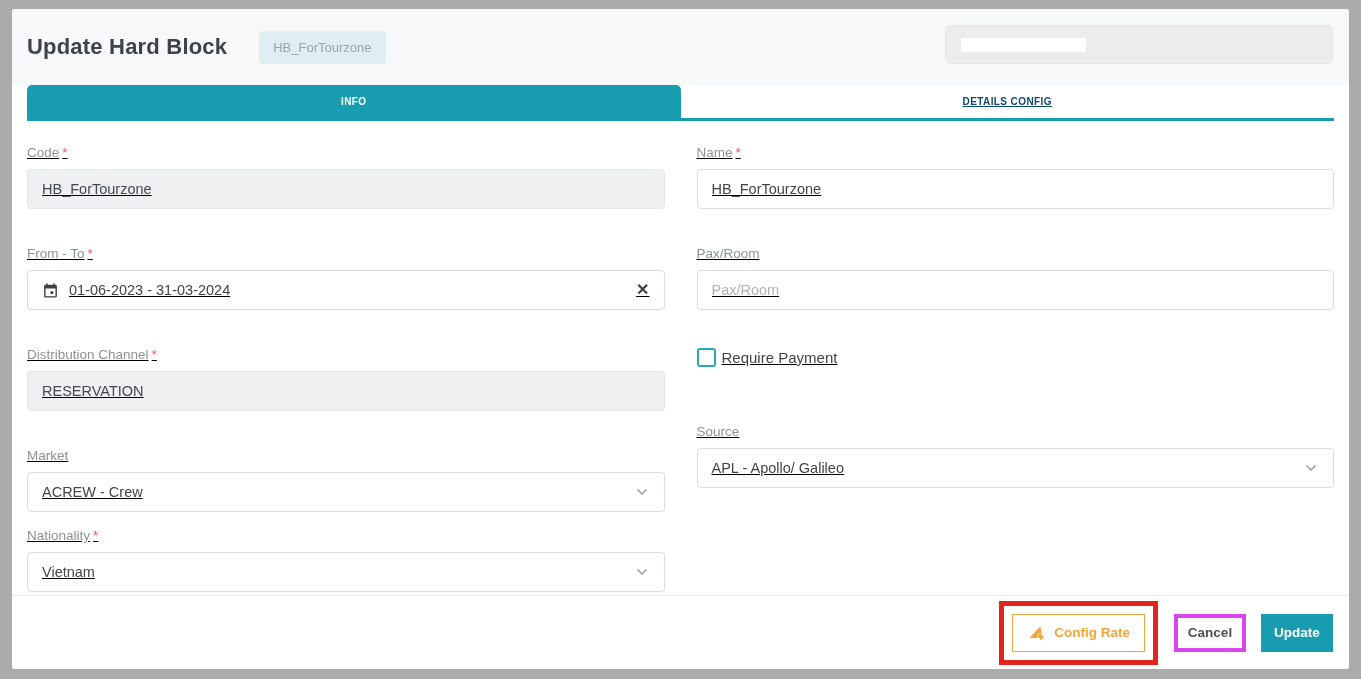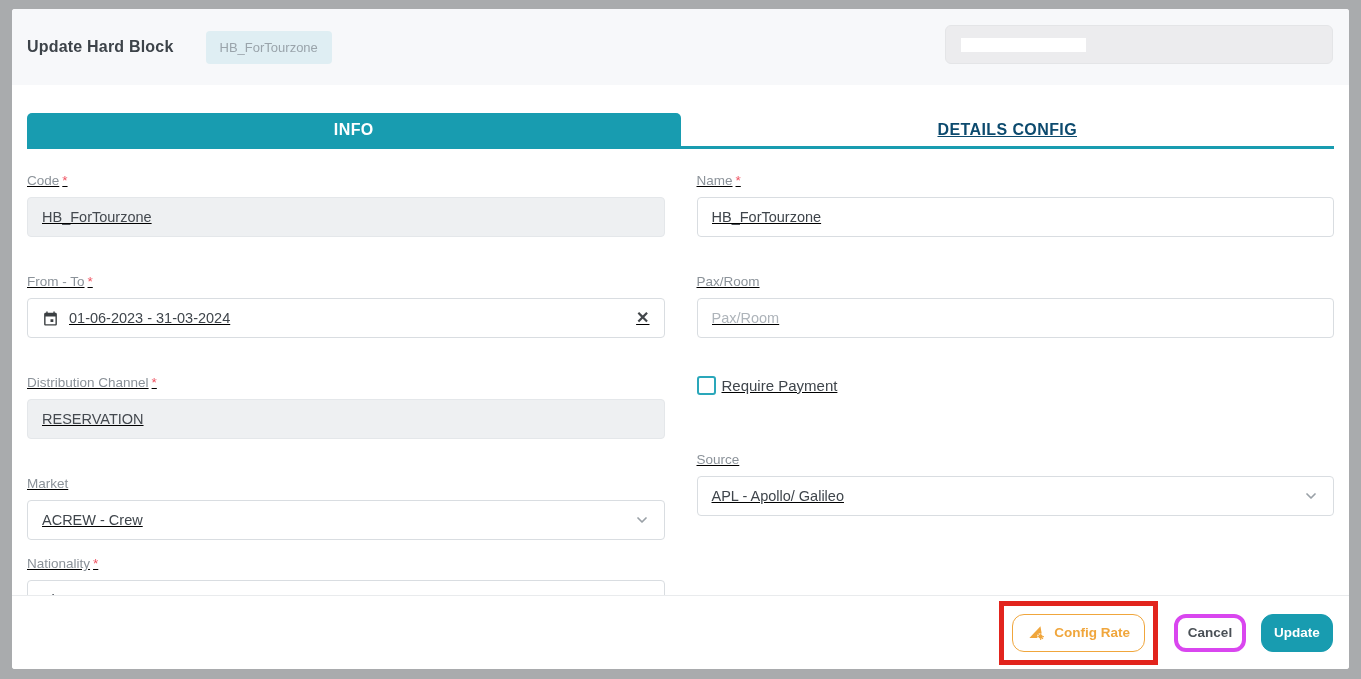--- a/index.html
+++ b/index.html
@@ -21,21 +21,21 @@
   
   .header {
     height: 76px;
     background: #f7f8fa;
     display: flex;
     align-items: center;
     padding: 0 15px;
     position: relative;
   }
   .title {
-    font-size: 16px;
+    font-size: 22px;
     font-weight: bold;
     color: #3d4349;
     letter-spacing: 0.2px;
   }
   .badge {
     margin-left: 32px;
     background: #dfeef3;
     color: #9aa4ab;
     font-size: 13px;
     padding: 9px 14px;
@@ -60,25 +60,24 @@
     display: flex;
     margin: 0 15px;
     border-bottom: 3px solid #189cb0;
   }
   .tab {
     flex: 1;
     height: 33px;
     display: flex;
     align-items: center;
     justify-content: center;
-    font-size: 16px;
+    font-size: 10px;
     font-weight: bold;
     letter-spacing: 0.4px;
     cursor: pointer;
-    margin-top: 28px;
   }
   .tab.active {
     background: #189cb0;
     color: #ffffff;
     border-radius: 5px 5px 0 0;
   }
   .tab.inactive {
     background: #ffffff;
     color: #0c4a6e;
     text-decoration: underline;
@@ -159,21 +158,21 @@
     background: #ffffff;
   }
   .annotation {
     border: 5px solid #e2241d;
     padding: 8px;
     display: inline-flex;
     margin-right: 1px;
   }
   .btn {
     height: 38px;
-    border-radius: 12px;
+    border-radius: 0;
     font-size: 13.5px;
     font-weight: bold;
     font-family: "Liberation Sans", sans-serif;
     cursor: pointer;
     display: inline-flex;
     align-items: center;
     justify-content: center;
   }
   .btn-config {
     background: #ffffff;

